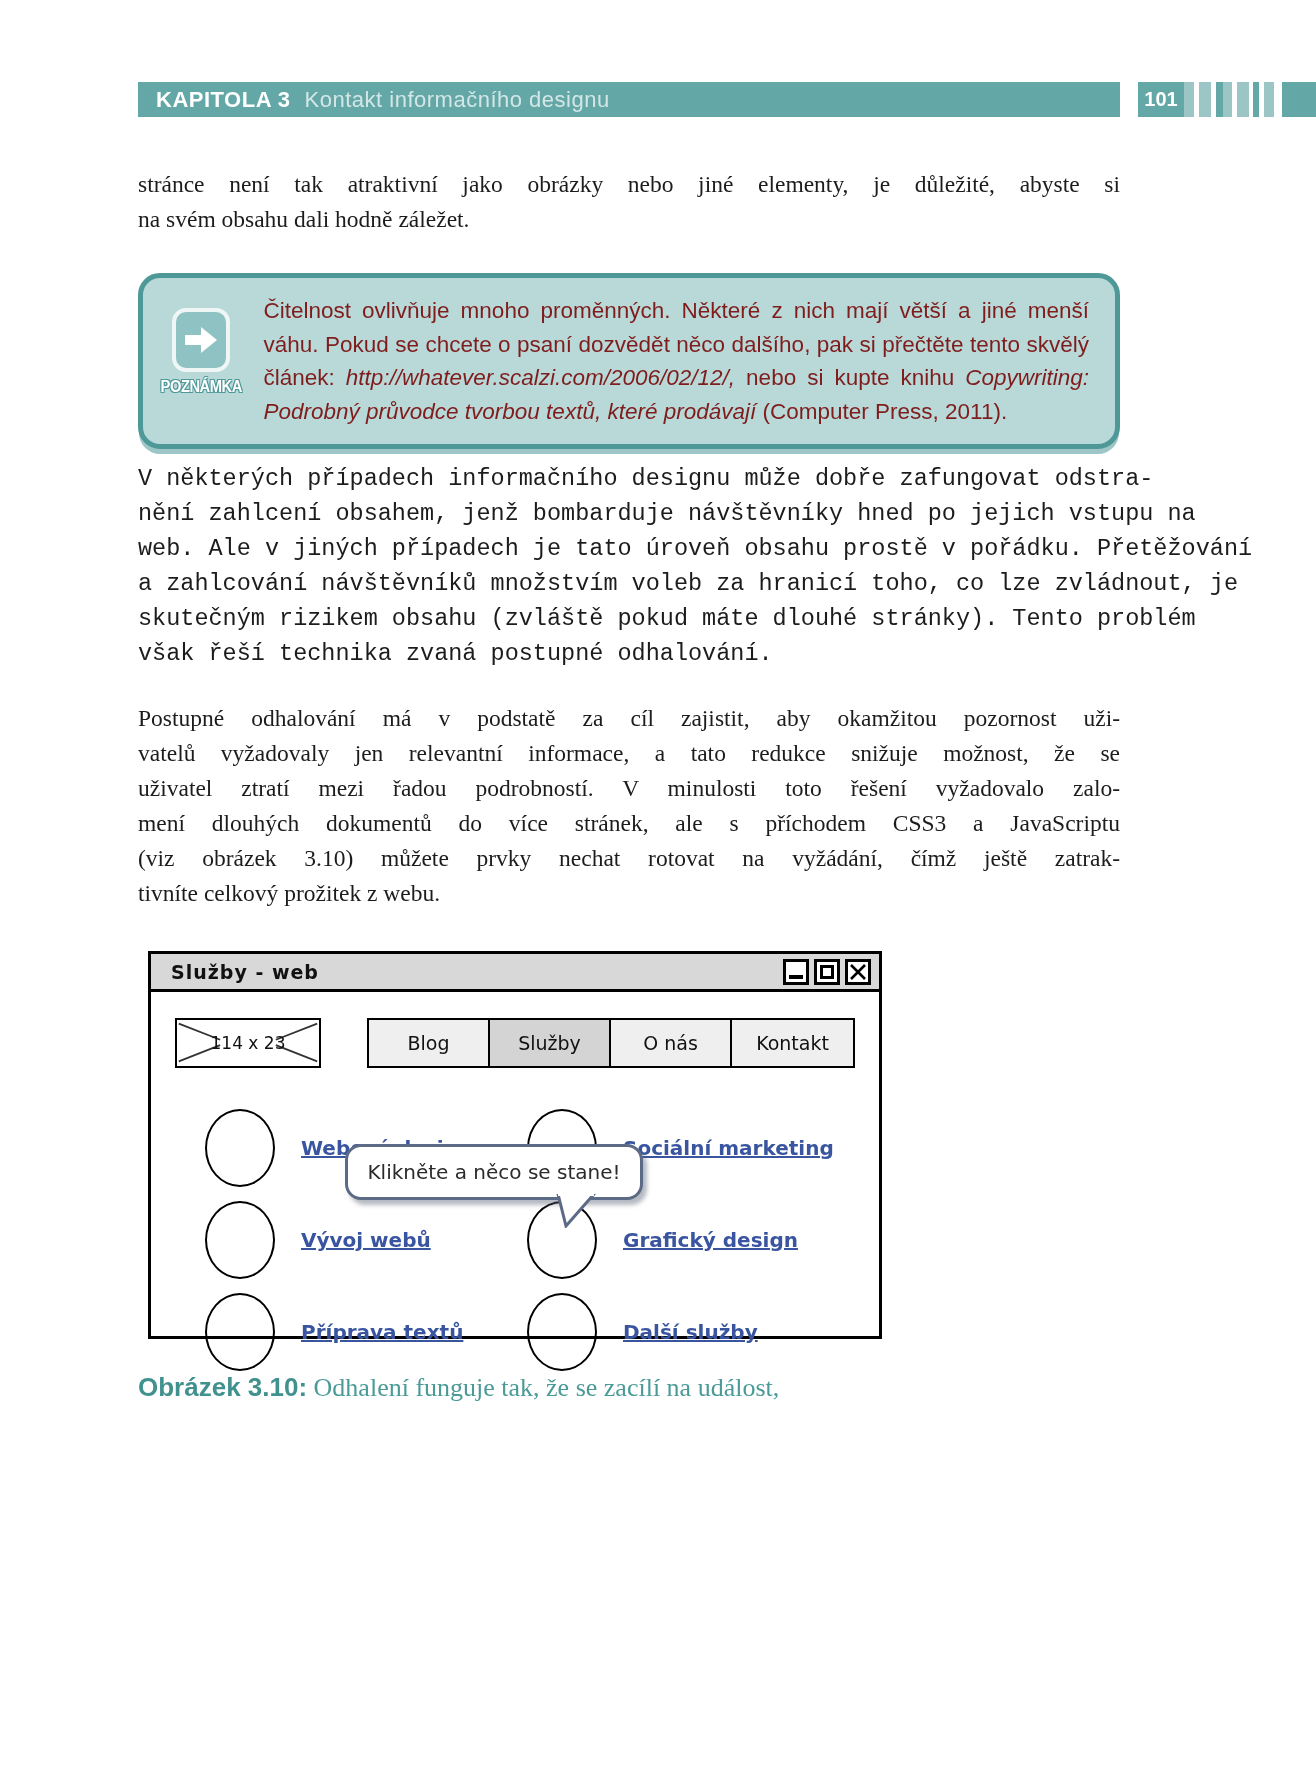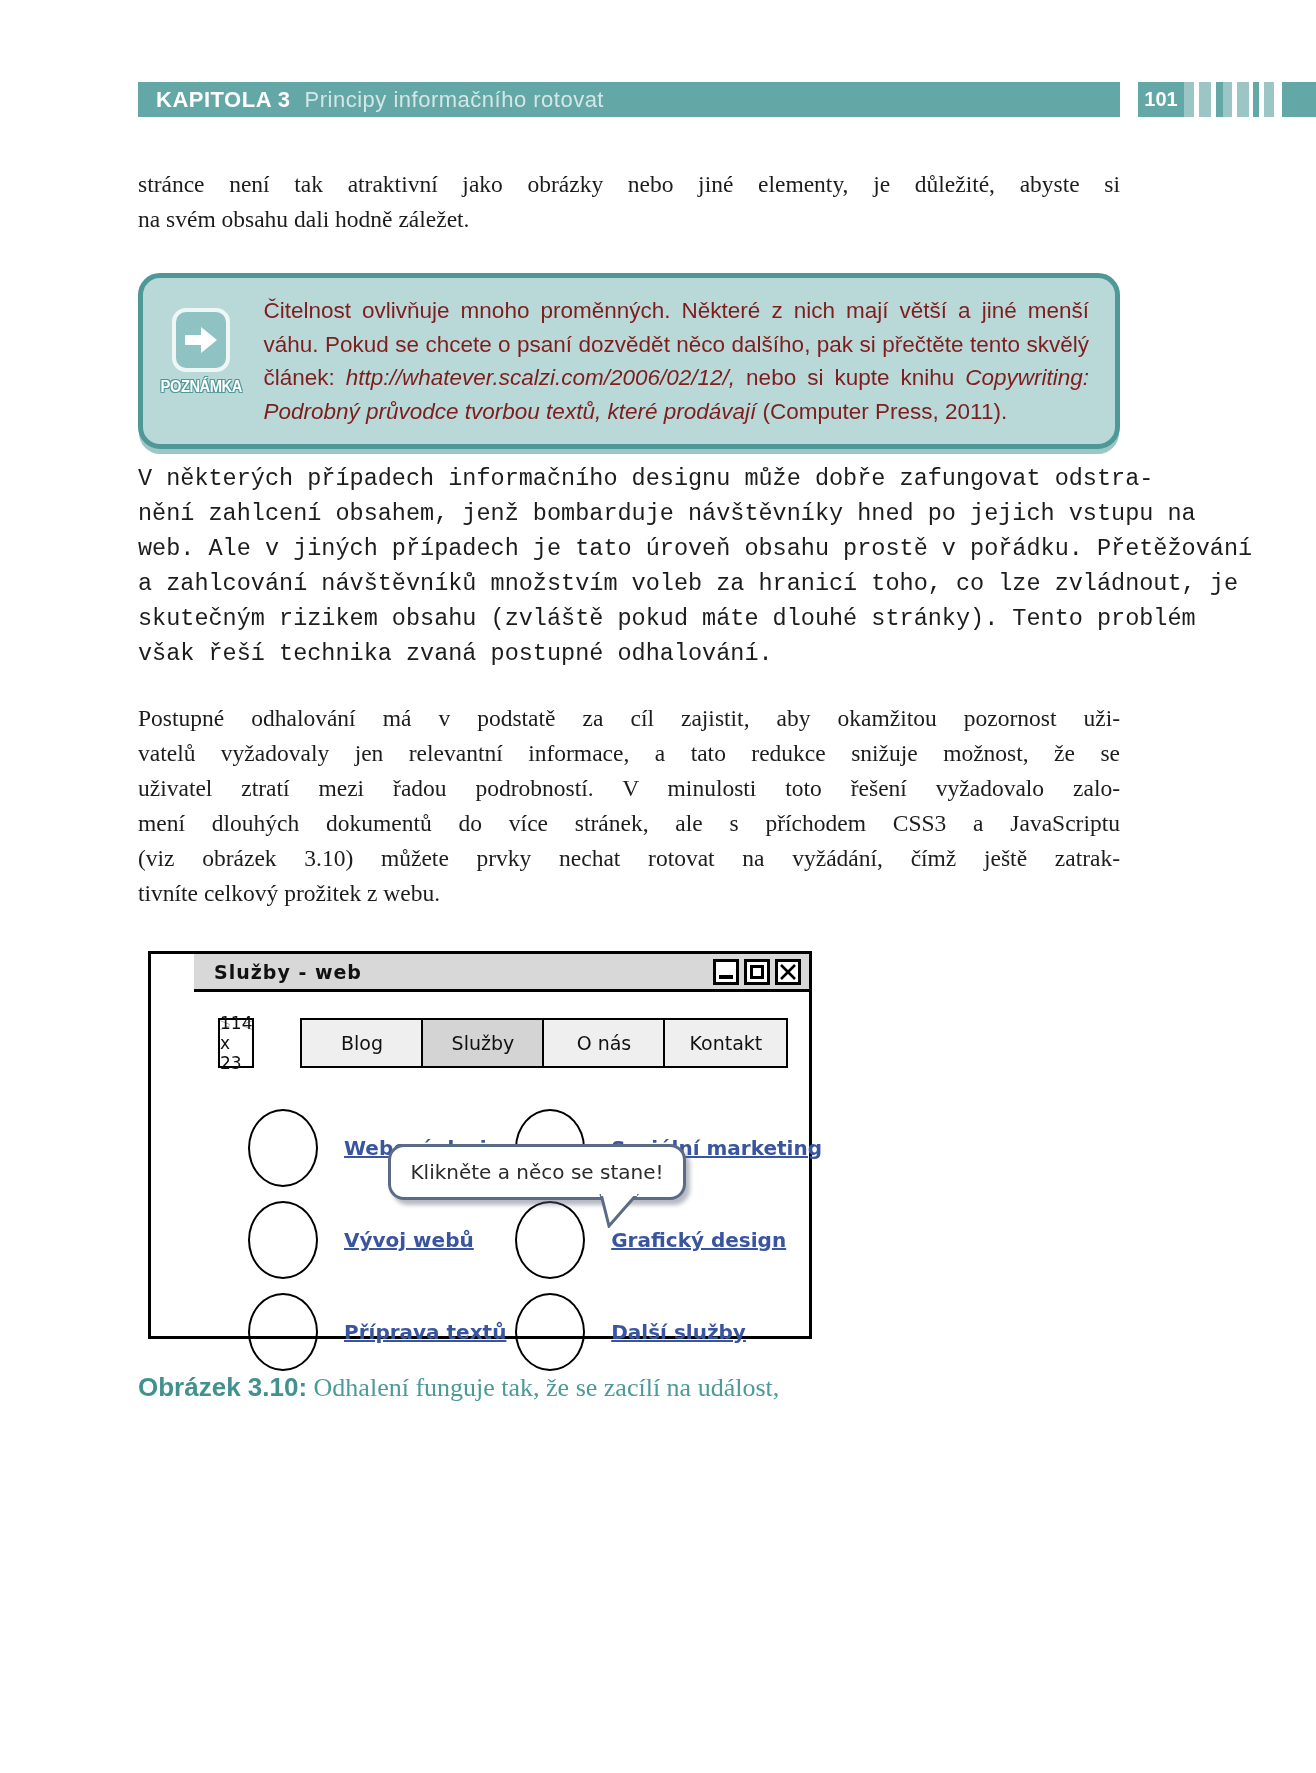--- a/index.html
+++ b/index.html
@@ -64,40 +64,39 @@
   .sect-heading {
     margin-top:52px; font-family:"Liberation Serif", serif; color:#41918f;
     font-size:37px; font-weight:600; letter-spacing:.2px;
   }
   .p1 { margin-top:12px;font-family:Liberation Mono, monospace; }
   .p2 { margin-top:30px; }
 
   
   .figure-wrap { margin-top:40px; position:relative; }
   .win {
-    position:relative; width:664px; margin-left:10px; border:3px solid #000; background:#fff; height:388px;
+    position:relative; width:734px; margin-left:10px; border:3px solid #000; background:#fff; height:388px;
     font-family:"DejaVu Sans", sans-serif;
-    padding-left:43px;
   }
   .win-titlebar {
     height:38px; background:#d8d8d8; border-bottom:3px solid #000;
     display:flex; align-items:center; padding:0 8px 0 20px;
   }
   .win-title { font-weight:bold; font-size:19px; letter-spacing:1px; color:#111; }
   .win-controls { margin-left:auto; display:flex; gap:5px; }
   .wbtn { width:26px; height:26px; border:3px solid #000; background:#fff; position:relative; cursor:default; }
   .wbtn .min-glyph { position:absolute; left:3px; right:3px; bottom:3px; height:4px; background:#000; }
   .wbtn .max-glyph { position:absolute; left:3px; right:3px; top:3px; bottom:3px; border:3px solid #000; }
   .wbtn svg { position:absolute; inset:0; }
 
   .win-content { position:relative; padding:26px 24px 0 24px; }
   .topstrip { display:flex; align-items:flex-start; }
   .ph-box {
     width:158px; height:50px; border:2px solid #000; position:relative;
-    display:flex; align-items:center; 
+    display:flex; align-items:center; justify-content:center;
   }
   .ph-box svg { position:absolute; inset:0; }
   .ph-label { font-size:17px; color:#111; background:transparent; z-index:1; }
 
   .navbar { margin-left:46px; display:flex; border:2px solid #000; }
   .navtab {
     width:121px; height:46px; display:flex; align-items:center; justify-content:center;
     background:#efefef; border-right:2px solid #000; font-size:19px; color:#111; cursor:default;
   }
   .navtab:last-child { border-right:none; }
@@ -128,21 +127,21 @@
   .caption-text { font-family:"Liberation Serif", serif; }
 </style>
 </head>
 <body>
 
 <div class="page">
 
   <div class="runhead">
     <div class="runhead-bar">
       <span class="chapter-label">KAPITOLA 3</span>
-      <span class="chapter-title">Principy informačního rotovat</span>
+      <span class="chapter-title">Kontakt informačního designu</span>
     </div>
     <div class="runhead-gap"></div>
     <div class="pagenum-box">101</div>
     <div class="stripes">
       <span style="width:10px;background:#9cc5c5"></span>
         <span style="width:5px;background:#fff"></span>
       <span style="width:12px;background:#9cc5c5"></span>
         <span style="width:5px;background:#fff"></span>
       <span style="width:7px;background:#64a7a7"></span>
         <span style="width:9px;background:#9cc5c5"></span>

